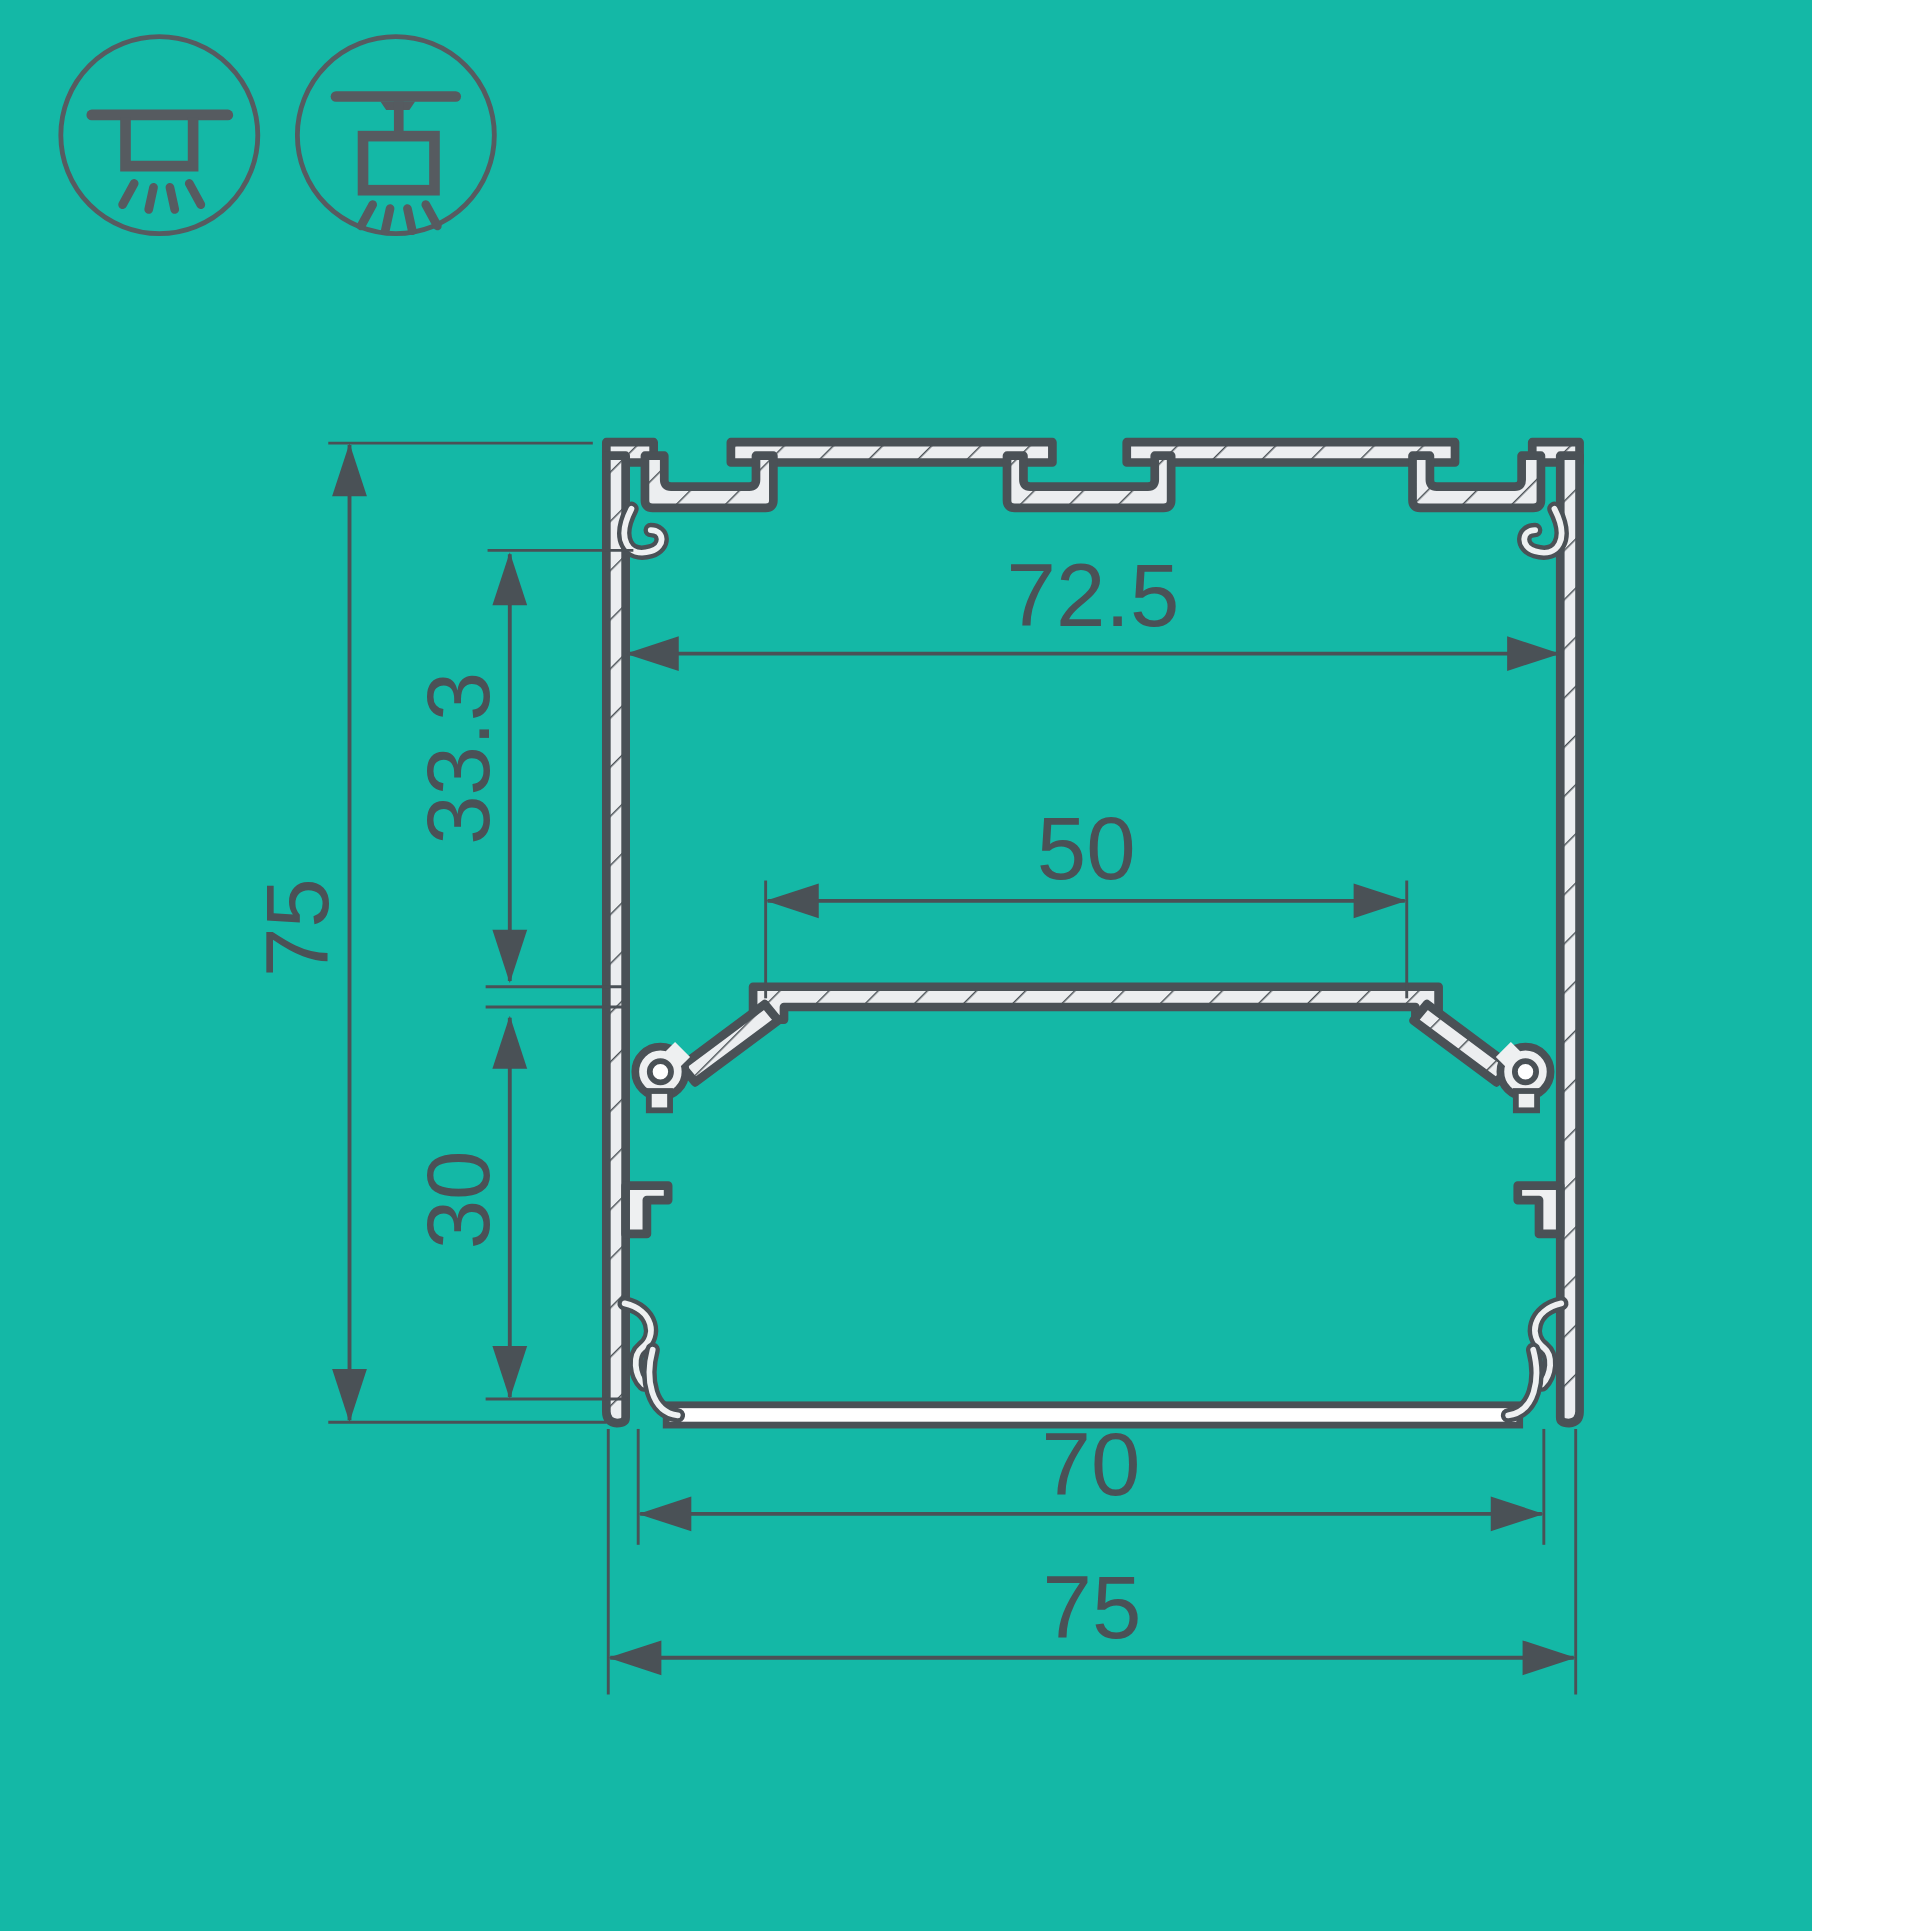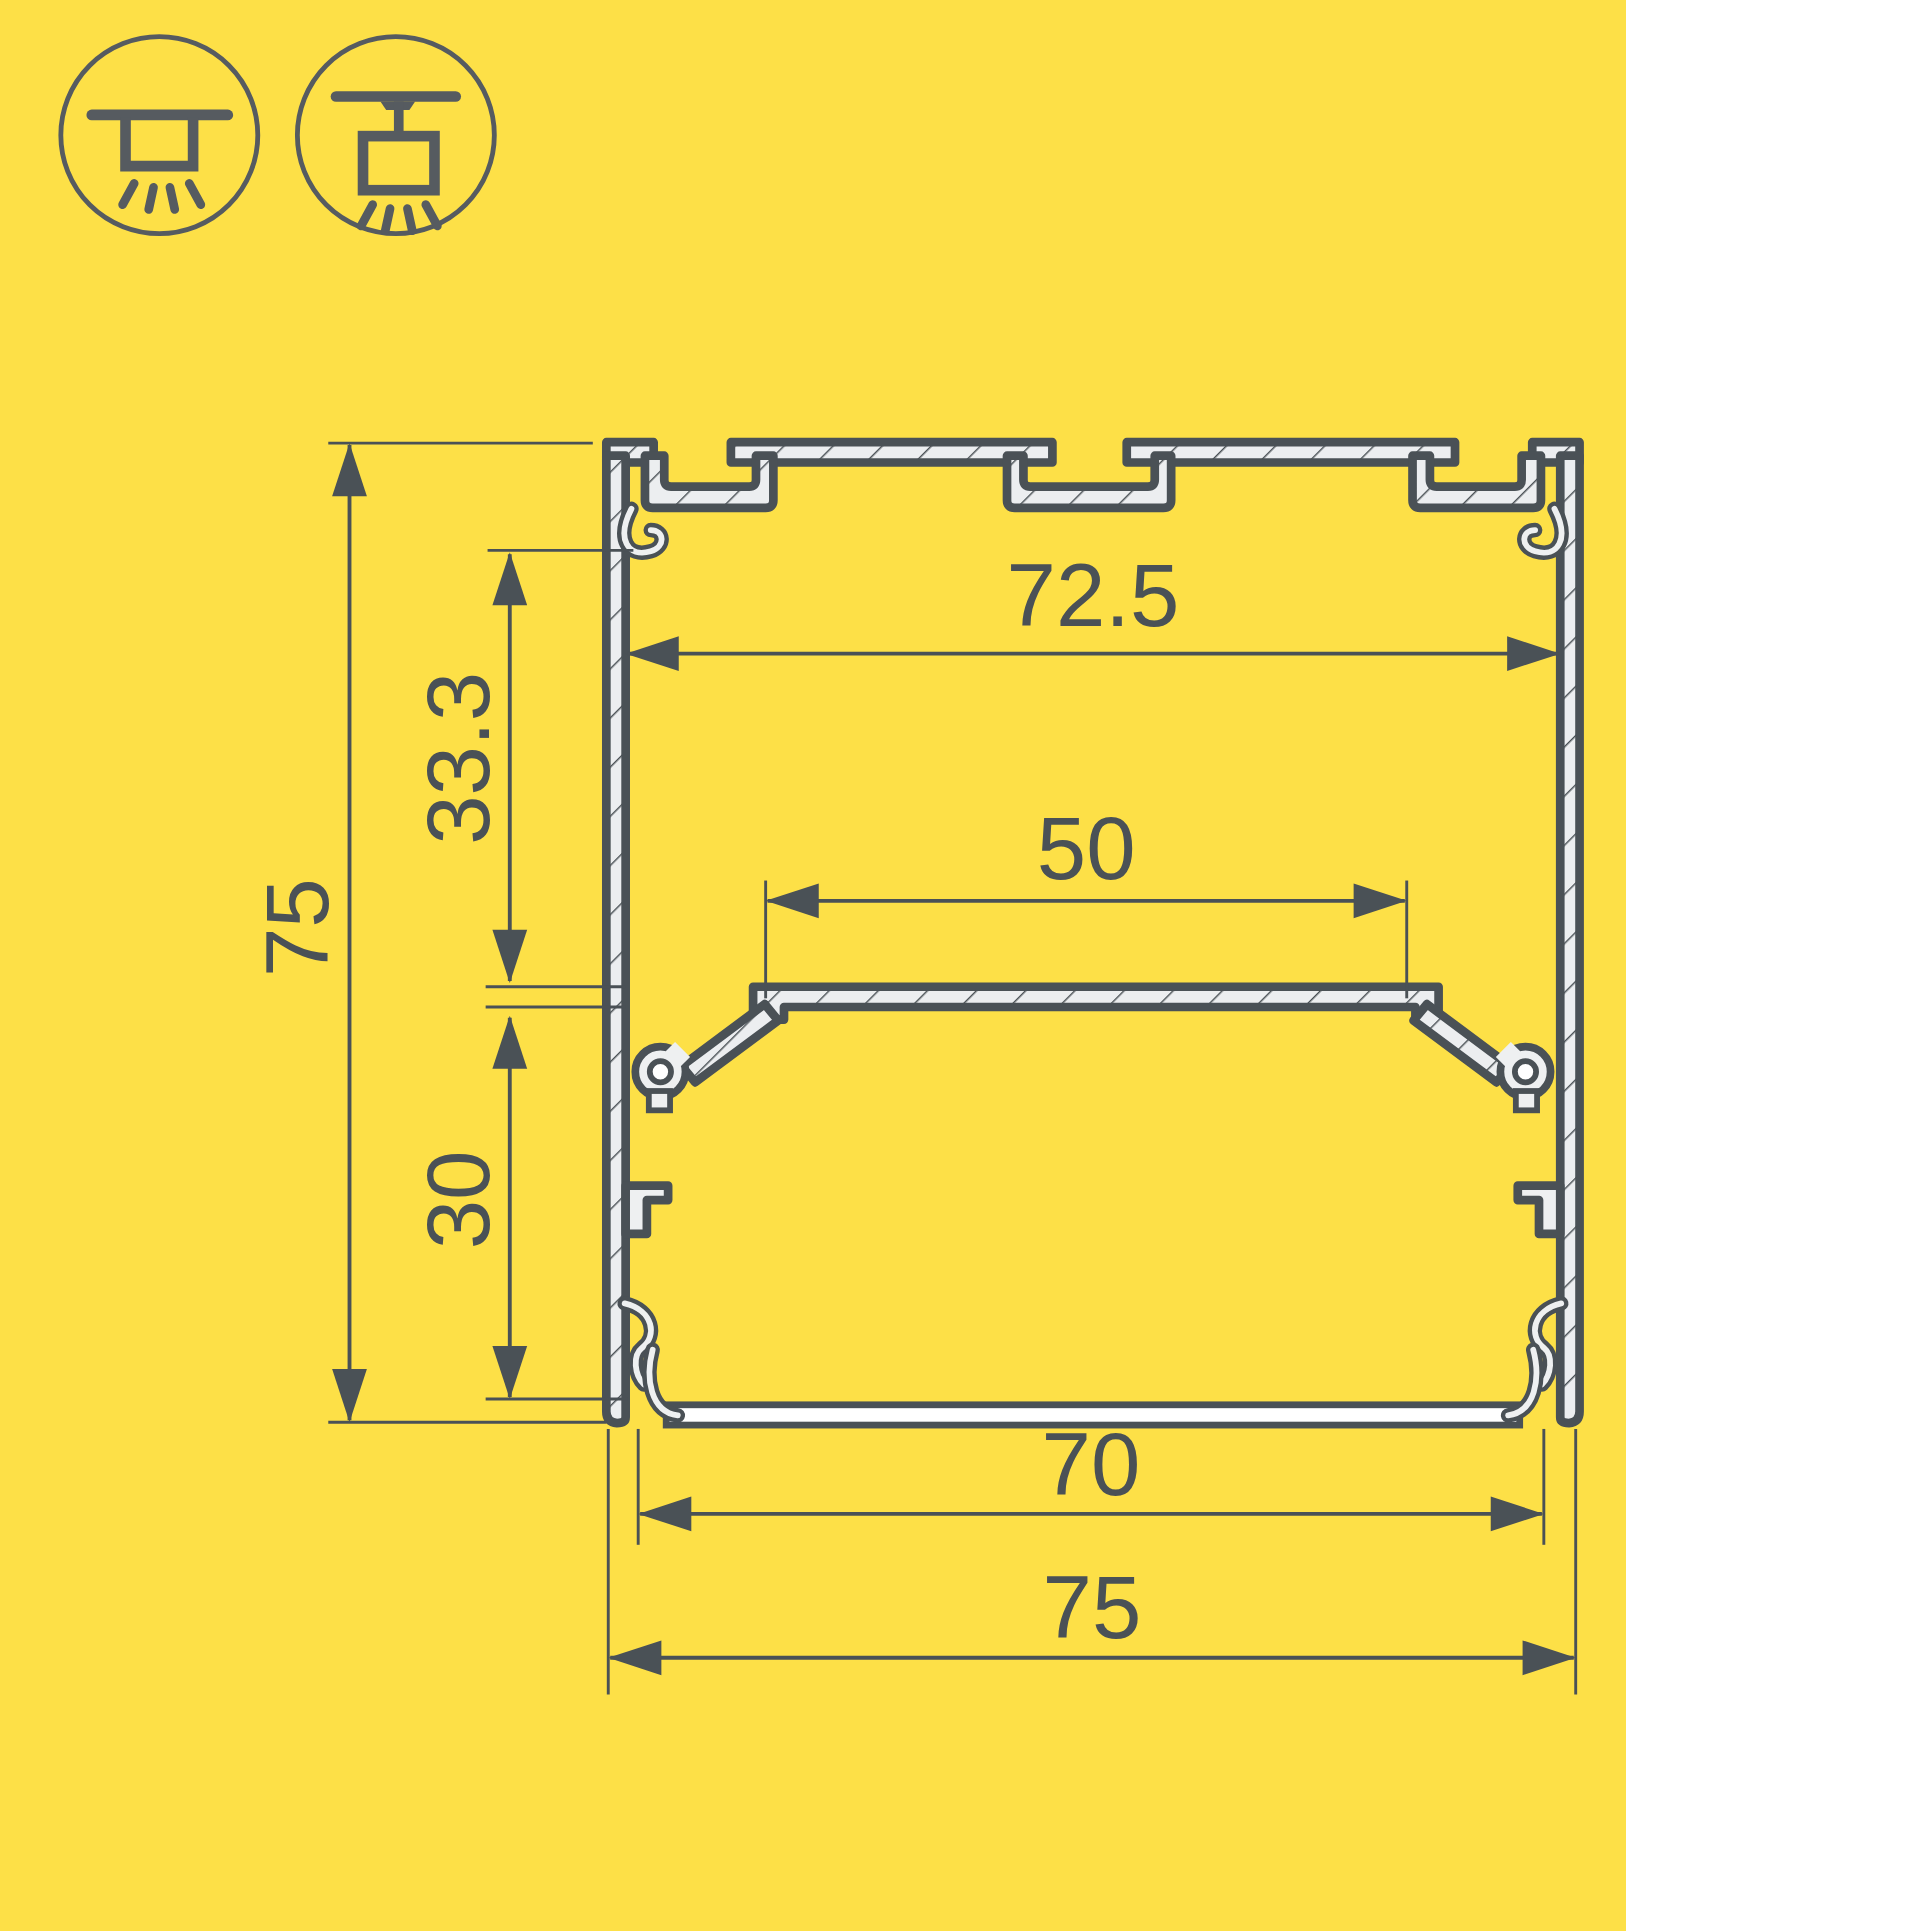--- a/index.html
+++ b/index.html
@@ -1,16 +1,16 @@
 <!DOCTYPE html>
 <html><head>
 <meta charset="utf-8">
 <style>
   html,body{margin:0;padding:0;background:#ffffff;}
-  .stage{width:1626px;height:1931px;position:relative;background:#fde047;overflow:hidden;}
+  .stage{width:1812px;height:1931px;position:relative;background:#14b8a6;overflow:hidden;}
   svg{display:block;}
   .dim-label{font-family:"Liberation Sans",sans-serif;font-size:92px;fill:#4a5156;}
   .outline{stroke:#4a5156;stroke-width:9;stroke-linejoin:round;stroke-linecap:round;}
   .alum{fill:url(#hatch);}
   .plain{fill:#eef0f1;}
   .dimline{stroke:#4a5156;stroke-width:4;fill:none;}
   .extline{stroke:#4a5156;stroke-width:3;fill:none;}
   .arrow{fill:#4a5156;stroke:none;}
   .pipe-dark{stroke:#4a5156;stroke-width:15;fill:none;stroke-linecap:round;}
   .pipe-light{stroke:#eef0f1;stroke-width:6;fill:none;stroke-linecap:round;}

